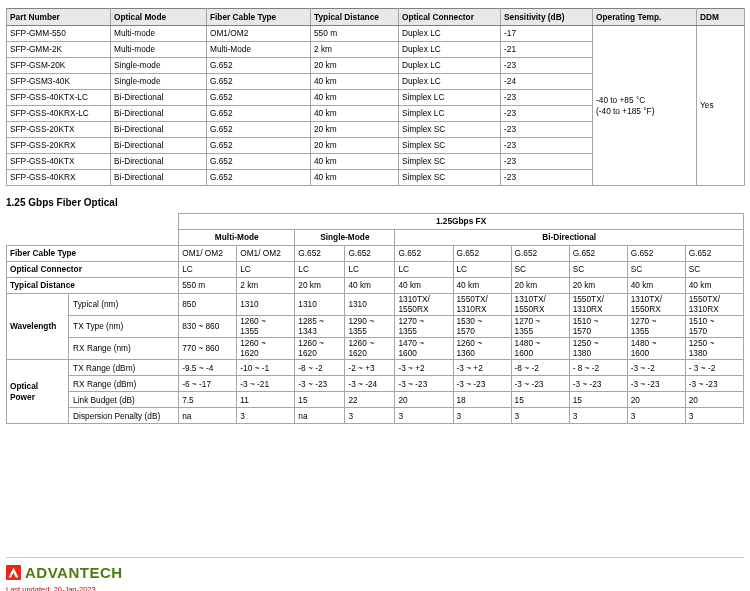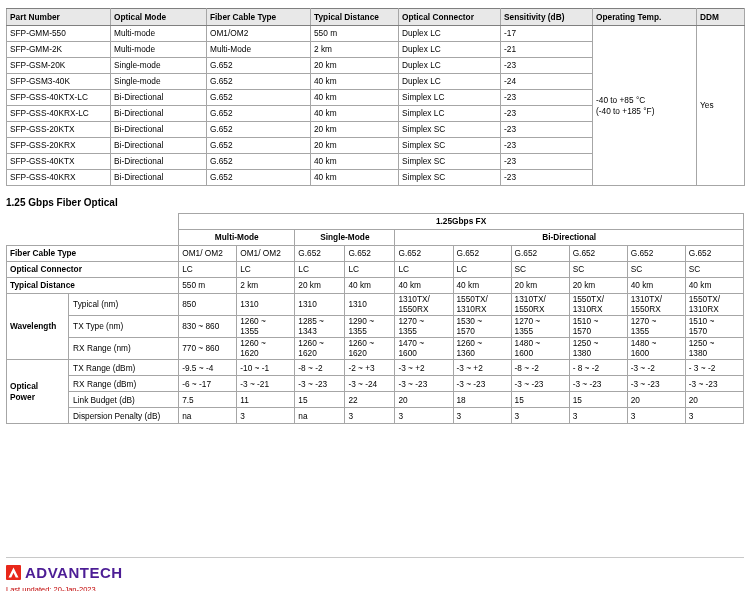--- a/index.html
+++ b/index.html
@@ -100,21 +100,21 @@
   .brand-mark {
     width: 15px;
     height: 15px;
     margin-right: 4px;
     flex: 0 0 auto;
   }
   .brand-text {
     font-size: 15px;
     font-weight: bold;
     letter-spacing: 0.5px;
-    color: #4c1d95;
+    color: #4d7c0f;
     font-family: "Liberation Sans", sans-serif;
   }
   .footer-bottom {
     display: flex;
     justify-content: space-between;
     align-items: center;
     padding: 2px 6px 5px 6px;
     font-size: 7.5px;
     color: #444444;
   }

